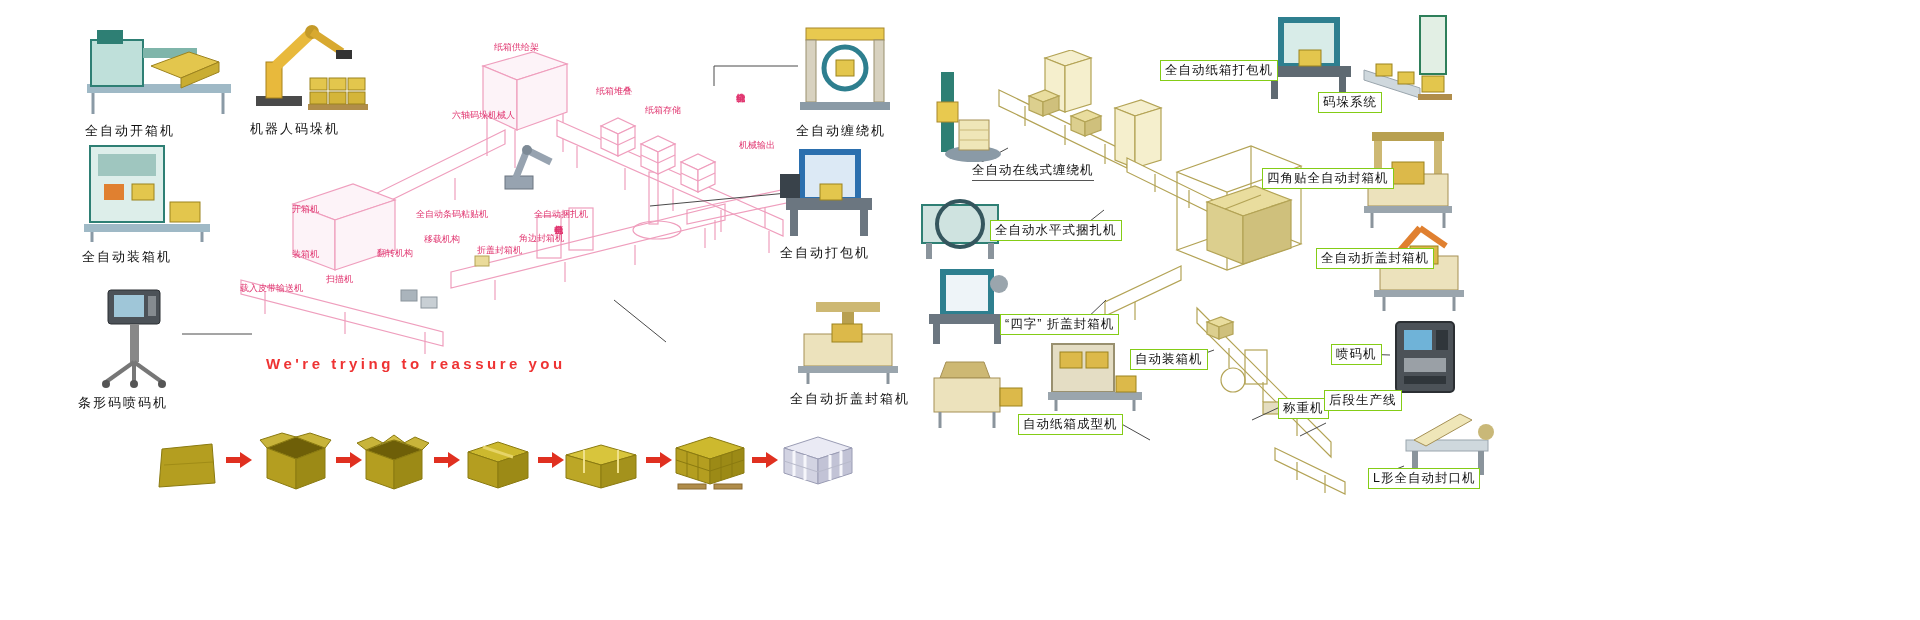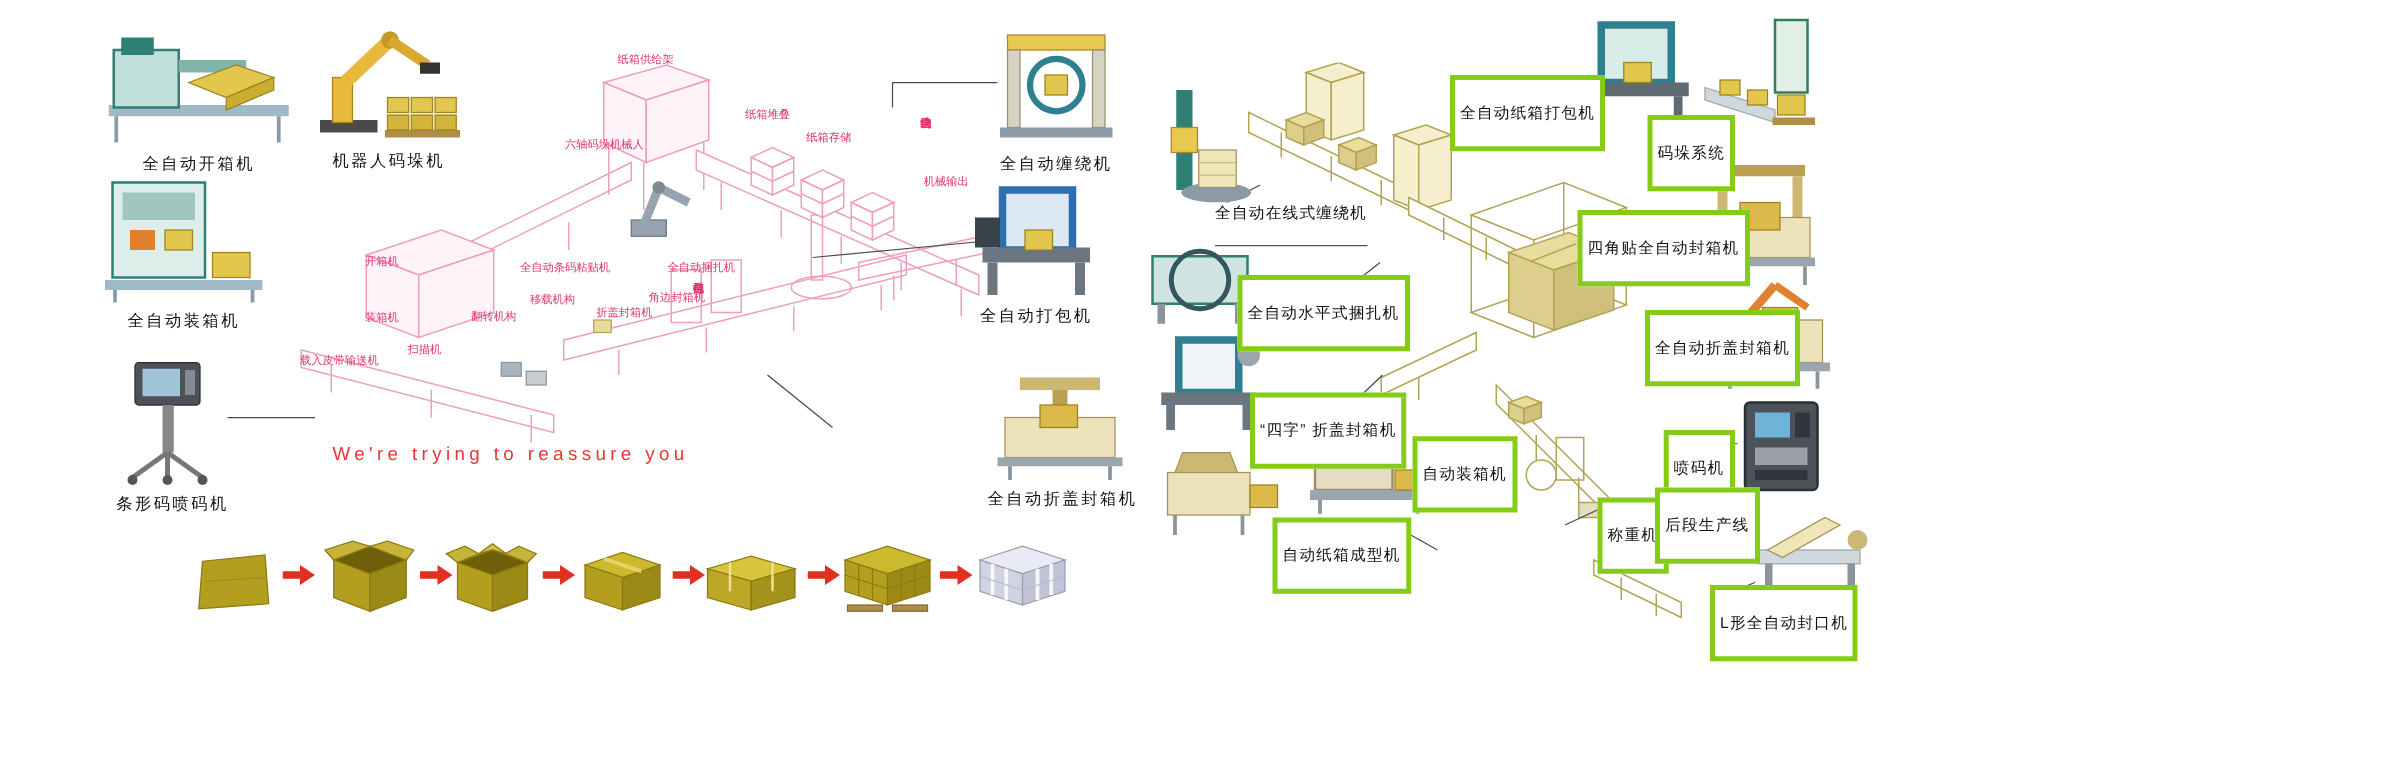--- a/index.html
+++ b/index.html
@@ -1,33 +1,33 @@
 <!DOCTYPE html>
 <html><head>
 <meta charset="utf-8">
 <style>
   *{margin:0;padding:0;box-sizing:border-box}
   html,body{background:#fff}
   body{font-family:"Liberation Sans","DejaVu Sans",sans-serif}
   .banner{position:relative;width:1920px;height:620px;background:#fff;overflow:hidden}
   svg.art{display:block}
-  figure.machine{position:absolute;text-align:center}
+  figure.machine{position:absolute;text-align:left}
   figure.machine svg{margin:0 auto}
   figcaption{font-size:13px;color:#111;letter-spacing:2px;margin-top:4px;white-space:nowrap}
   .dlabel{position:absolute;font-size:9px;color:#e0336e;white-space:nowrap;line-height:1.2;z-index:6}
   .dlabel.wrap{white-space:normal}
   .dlabel.vert{writing-mode:vertical-rl;white-space:normal}
   .rlabel{position:absolute;font-size:12.5px;color:#111;white-space:nowrap;letter-spacing:1px;z-index:6;background:#fff}
-  .rlabel.boxed{border:4px solid #84cc16;padding:18px 4px}
-  .rlabel.underline{border-bottom:1px solid #555;padding-bottom:17px}
+  .rlabel.boxed{border:1px solid #84cc16;padding:1px 4px}
+  .rlabel.underline{border-bottom:1px solid #555;padding-bottom:1px}
   .slogan{position:absolute;left:266px;top:348px;z-index:7}
   .slogan-cn{font-size:32px;font-weight:bold;letter-spacing:4px;white-space:nowrap}
   .slogan-cn .blue{color:#2f55cc}
   .slogan-cn .red{color:#ee2222;margin-left:16px}
-  .slogan-en{font-size:15px;color:#ee3333;font-weight:normal;letter-spacing:3.5px;margin-top:7px;white-space:nowrap}
+  .slogan-en{font-size:15px;color:#ee3333;font-weight:bold;letter-spacing:3.5px;margin-top:7px;white-space:nowrap}
   .seq-item{position:absolute;z-index:5}
   .seq-arrow{position:absolute;z-index:5}
   .lines{position:absolute;left:0;top:0;z-index:2;pointer-events:none}
   .lineart{position:absolute;z-index:1}
   .photo{position:absolute;z-index:4}
 </style>
 </head>
 <body>
 
 <div class="banner">

